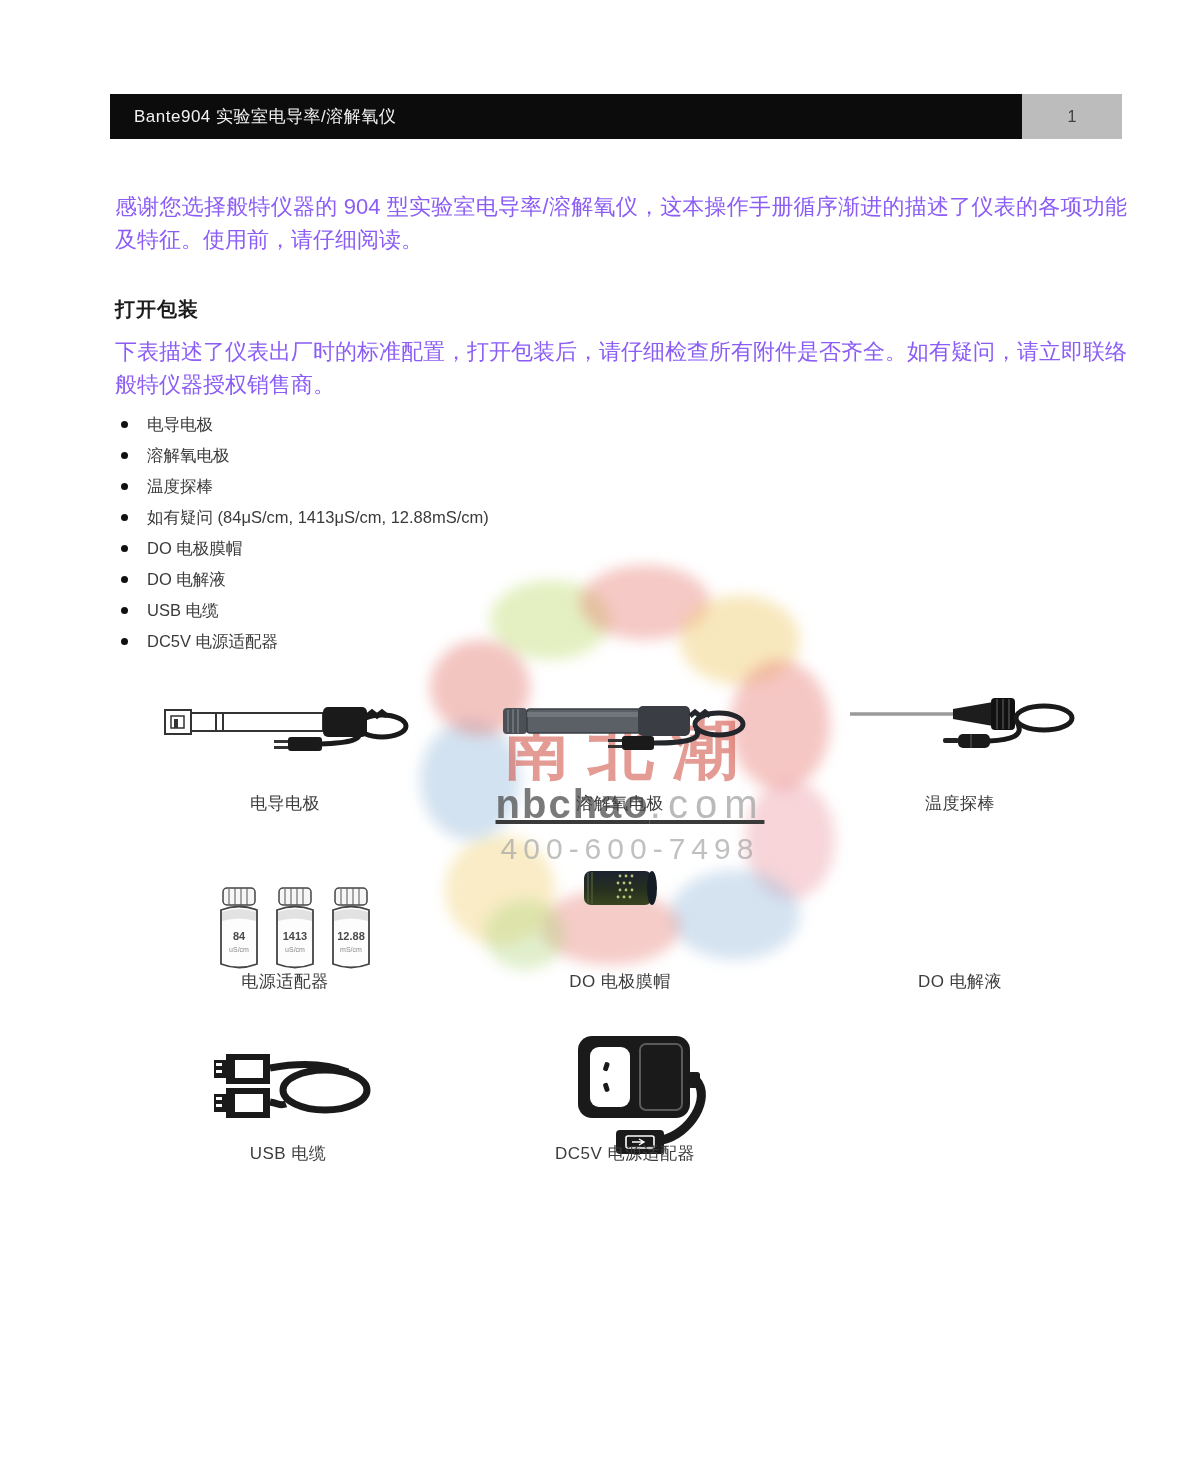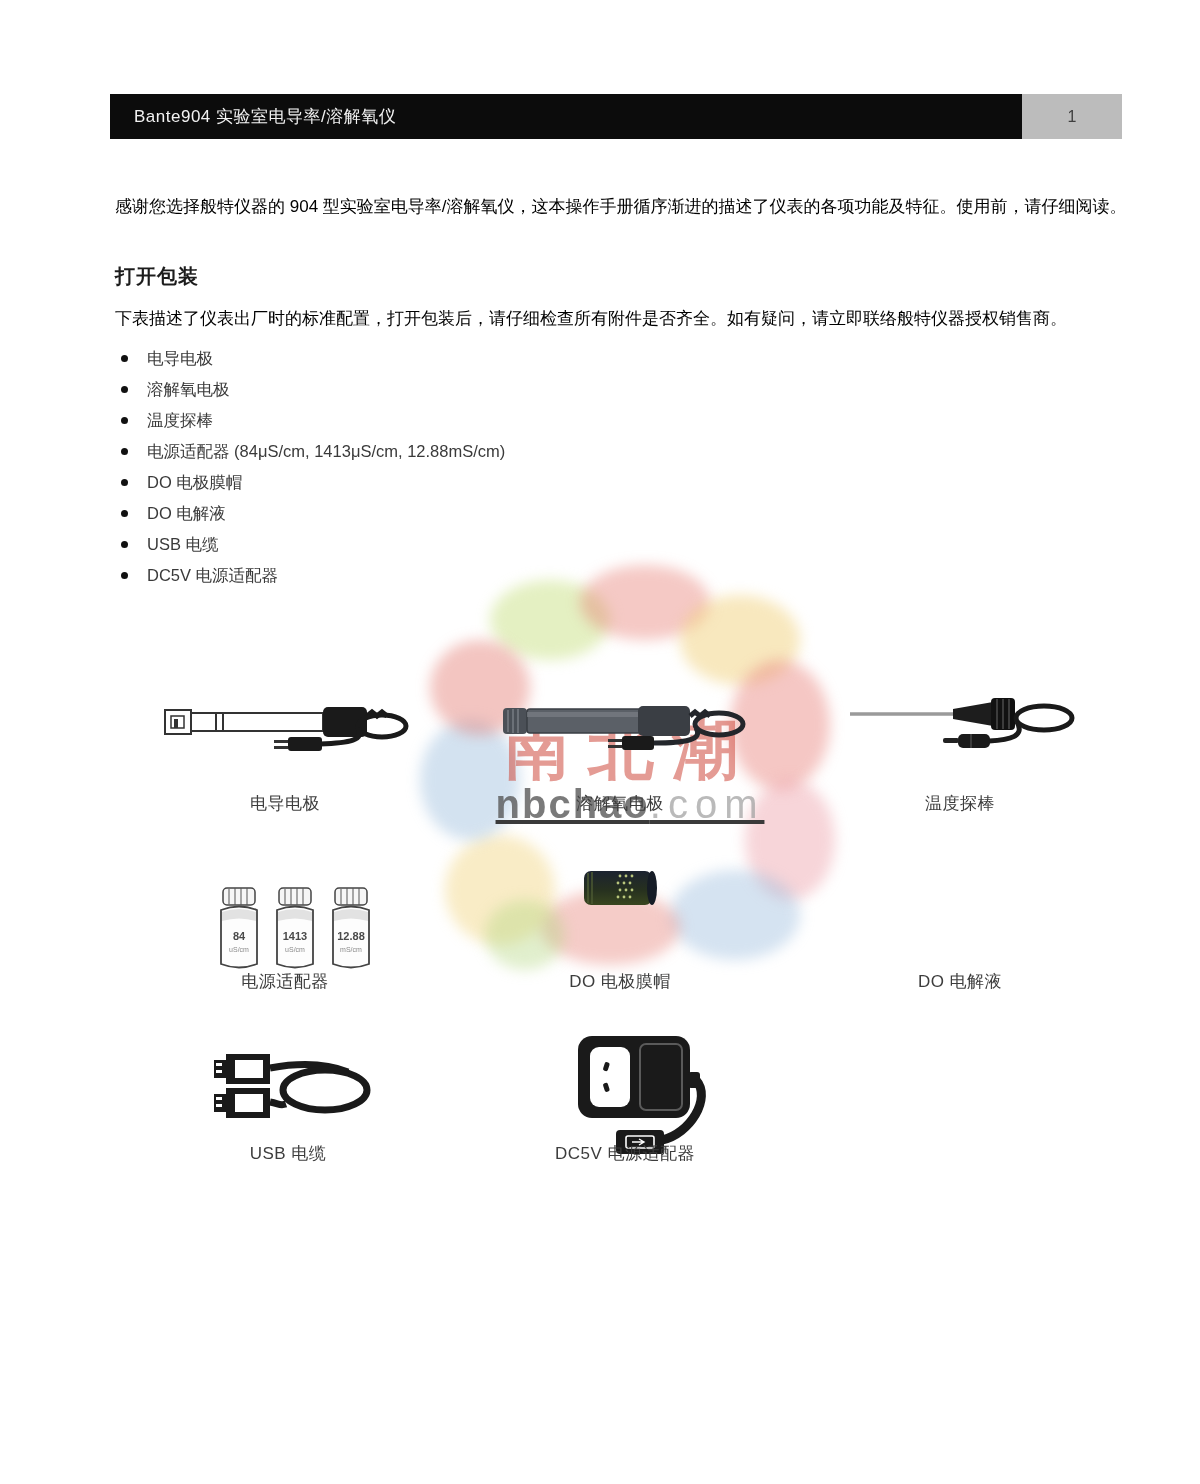--- a/index.html
+++ b/index.html
@@ -51,23 +51,23 @@
     z-index: 2;
   }
   h2.sec-heading {
     font-size: 20px;
     font-weight: bold;
     color: #1c1c1c;
     margin-bottom: 12px;
     letter-spacing: 1px;
   }
   p.sec-body {
-    font-size: 17px;
+    font-size: 22px;
     line-height: 33px;
-    color: #000000;
+    color: #8b5cf6;
     text-align: justify;
     margin-bottom: 14px;
   }
   .gap-lg { height: 26px; }
   ul.pack-list { list-style: none; margin-top: 2px; }
   ul.pack-list li {
     position: relative;
     padding-left: 32px;
     font-size: 16.5px;
     line-height: 31px;
@@ -143,32 +143,33 @@
     <div class="blob" style="left:300px; top:90px;  width:100px; height:130px; background:rgba(232,130,125,.45);"></div>
     <div class="blob" style="left:315px; top:210px; width:90px;  height:120px; background:rgba(235,150,160,.40);"></div>
     <div class="blob" style="left:240px; top:300px; width:130px; height:90px;  background:rgba(150,185,220,.40);"></div>
     <div class="blob" style="left:110px; top:320px; width:140px; height:75px;  background:rgba(230,120,110,.38);"></div>
     <div class="blob" style="left:15px;  top:265px; width:110px; height:110px; background:rgba(240,210,120,.42);"></div>
     <div class="blob" style="left:-10px; top:150px; width:100px; height:120px; background:rgba(150,185,220,.42);"></div>
     <div class="blob" style="left:0px;   top:70px;  width:100px; height:95px;  background:rgba(226,110,100,.40);"></div>
     <div class="blob" style="left:55px;  top:330px; width:80px;  height:70px;  background:rgba(180,215,130,.40);"></div>
     <div class="wm-text wm-brand">南北潮</div>
     <div class="wm-text wm-domain"><span class="d1">nbchao</span><span class="d2">.com</span></div>
+    <div class="wm-text wm-phone">400-600-7498</div>
   </div>
 
   <div class="content">
     <p class="sec-body">感谢您选择般特仪器的 904 型实验室电导率/溶解氧仪，这本操作手册循序渐进的描述了仪表的各项功能及特征。使用前，请仔细阅读。</p>
     <div class="gap-lg"></div>
     <h2 class="sec-heading">打开包装</h2>
     <p class="sec-body" style="margin-bottom:8px;">下表描述了仪表出厂时的标准配置，打开包装后，请仔细检查所有附件是否齐全。如有疑问，请立即联络般特仪器授权销售商。</p>
     <ul class="pack-list">
       <li>电导电极</li>
       <li>溶解氧电极</li>
       <li>温度探棒</li>
-      <li>电源适配器 (84μS/cm, 1413μS/cm, 12.88mS/cm)</li>
+      <li>如有疑问 (84μS/cm, 1413μS/cm, 12.88mS/cm)</li>
       <li>DO 电极膜帽</li>
       <li>DO 电解液</li>
       <li>USB 电缆</li>
       <li>DC5V 电源适配器</li>
     </ul>
   </div>
 
   <div class="figure" style="left:140px; top:688px;">
     <svg width="250" height="78" viewBox="0 0 250 78">
       <rect x="5" y="22" width="26" height="24" fill="#ffffff" stroke="#333" stroke-width="2"></rect>

